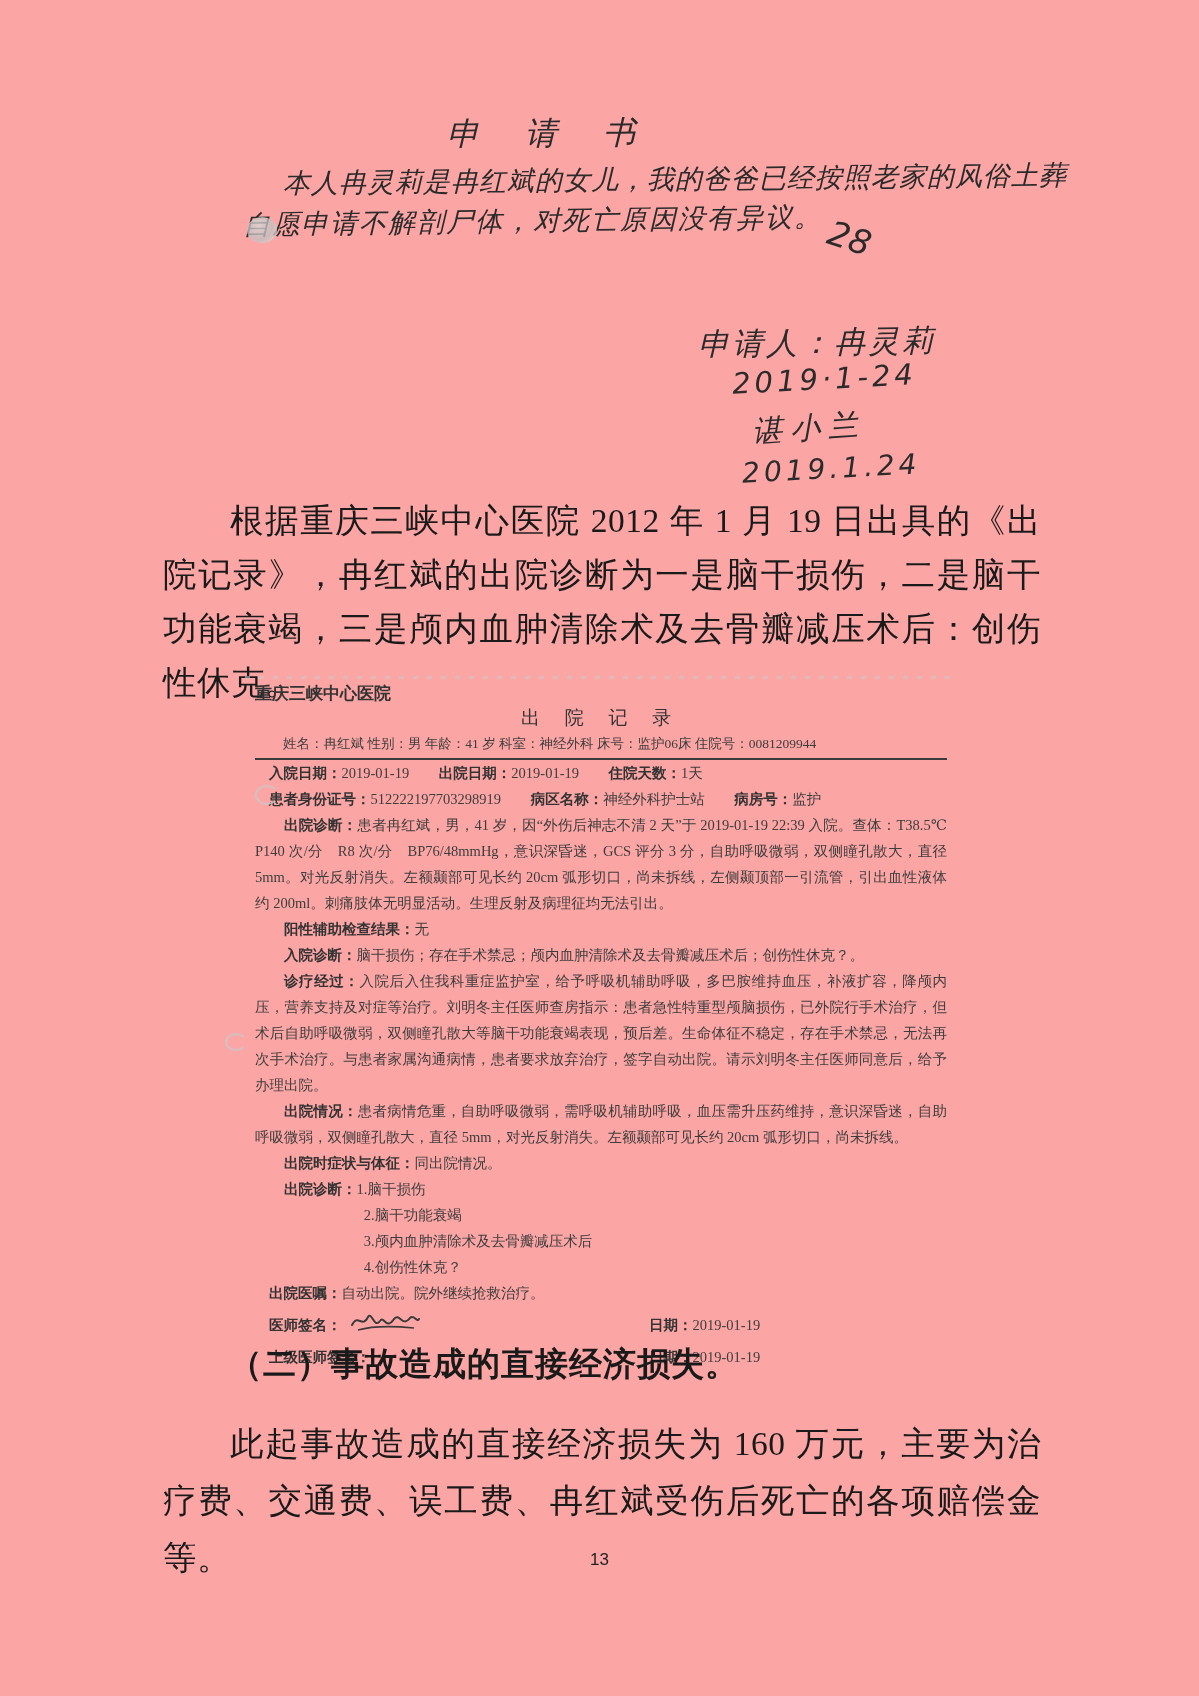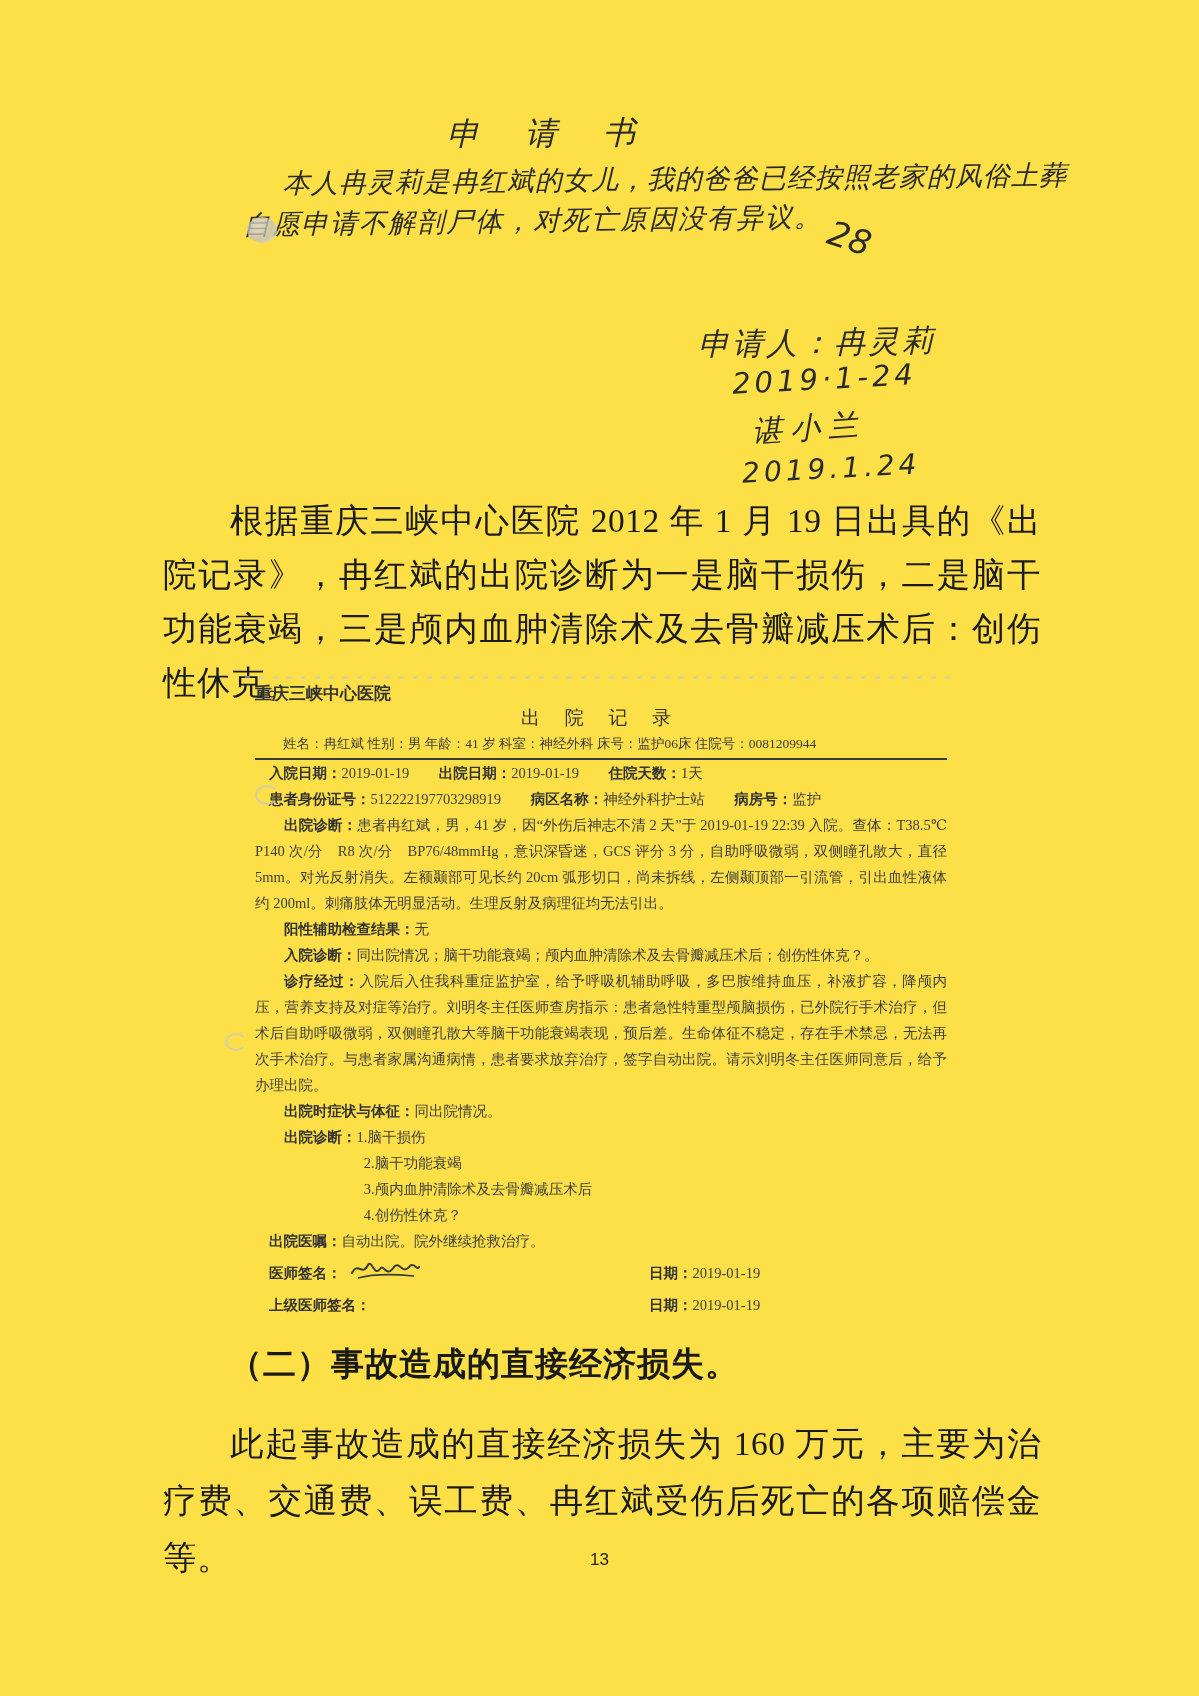--- a/index.html
+++ b/index.html
@@ -1,19 +1,19 @@
 <!DOCTYPE html>
 <html><head>
 <meta charset="utf-8">
 <style>
   html,body{margin:0;padding:0;background:#e8e8e8;}
   .page{
     position:relative;
     width:1199px;height:1696px;
-    background:#fde047;
+    background:#fca5a5;
     margin:0 auto;
     overflow:hidden;
     font-family:"Liberation Serif","DejaVu Serif",serif;
     color:#1a1a1a;
   }
   
   .hw{
     font-family:"DejaVu Sans","Liberation Sans",sans-serif;
     font-style:italic;
     color:#2b2b2b;
@@ -143,22 +143,23 @@
       <b>住院天数：</b><span>1天</span>
     </div>
     <div class="rec-row">
       <b>患者身份证号：</b><span>512222197703298919</span><span class="gap"></span>
       <b>病区名称：</b><span>神经外科护士站</span><span class="gap"></span>
       <b>病房号：</b><span>监护</span>
     </div>
 
     <p class="rec-p"><b>出院诊断：</b><span>患者冉红斌，男，41 岁，因“外伤后神志不清 2 天”于 2019-01-19 22:39 入院。查体：T38.5℃　P140 次/分　R8 次/分　BP76/48mmHg，意识深昏迷，GCS 评分 3 分，自助呼吸微弱，双侧瞳孔散大，直径 5mm。对光反射消失。左额颞部可见长约 20cm 弧形切口，尚未拆线，左侧颞顶部一引流管，引出血性液体约 200ml。刺痛肢体无明显活动。生理反射及病理征均无法引出。</span></p>
     <p class="rec-p"><b>阳性辅助检查结果：</b><span>无</span></p>
-    <p class="rec-p"><b>入院诊断：</b><span>同出院情况；脑干功能衰竭；颅内血肿清除术及去骨瓣减压术后；创伤性休克？。</span></p>
+    <p class="rec-p"><b>入院诊断：</b><span>脑干损伤；存在手术禁忌；颅内血肿清除术及去骨瓣减压术后；创伤性休克？。</span></p>
     <p class="rec-p"><b>诊疗经过：</b><span>入院后入住我科重症监护室，给予呼吸机辅助呼吸，多巴胺维持血压，补液扩容，降颅内压，营养支持及对症等治疗。刘明冬主任医师查房指示：患者急性特重型颅脑损伤，已外院行手术治疗，但术后自助呼吸微弱，双侧瞳孔散大等脑干功能衰竭表现，预后差。生命体征不稳定，存在手术禁忌，无法再次手术治疗。与患者家属沟通病情，患者要求放弃治疗，签字自动出院。请示刘明冬主任医师同意后，给予办理出院。</span></p>
+    <p class="rec-p"><b>出院情况：</b><span>患者病情危重，自助呼吸微弱，需呼吸机辅助呼吸，血压需升压药维持，意识深昏迷，自助呼吸微弱，双侧瞳孔散大，直径 5mm，对光反射消失。左额颞部可见长约 20cm 弧形切口，尚未拆线。</span></p>
     <p class="rec-p"><b>出院时症状与体征：</b><span>同出院情况。</span></p>
 
     <div class="rec-p"><b>出院诊断：</b><span>1.脑干损伤</span></div>
     <div class="rec-diag-item">2.脑干功能衰竭</div>
     <div class="rec-diag-item">3.颅内血肿清除术及去骨瓣减压术后</div>
     <div class="rec-diag-item">4.创伤性休克？</div>
 
     <div class="rec-row"><b>出院医嘱：</b><span>自动出院。院外继续抢救治疗。</span></div>
 
     <div class="rec-sign-row">

